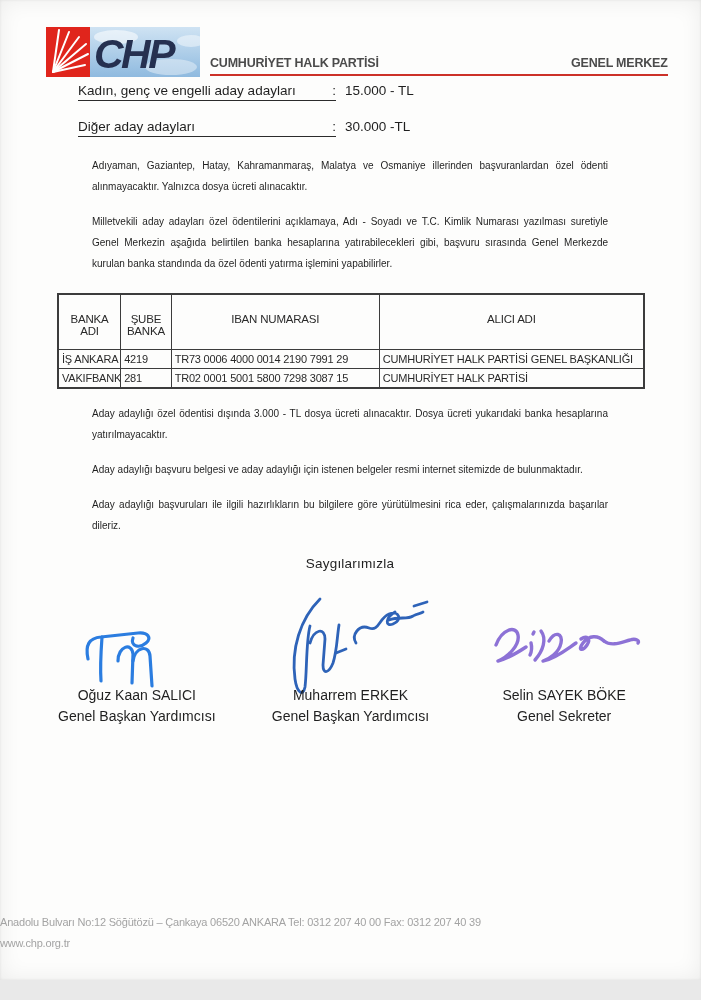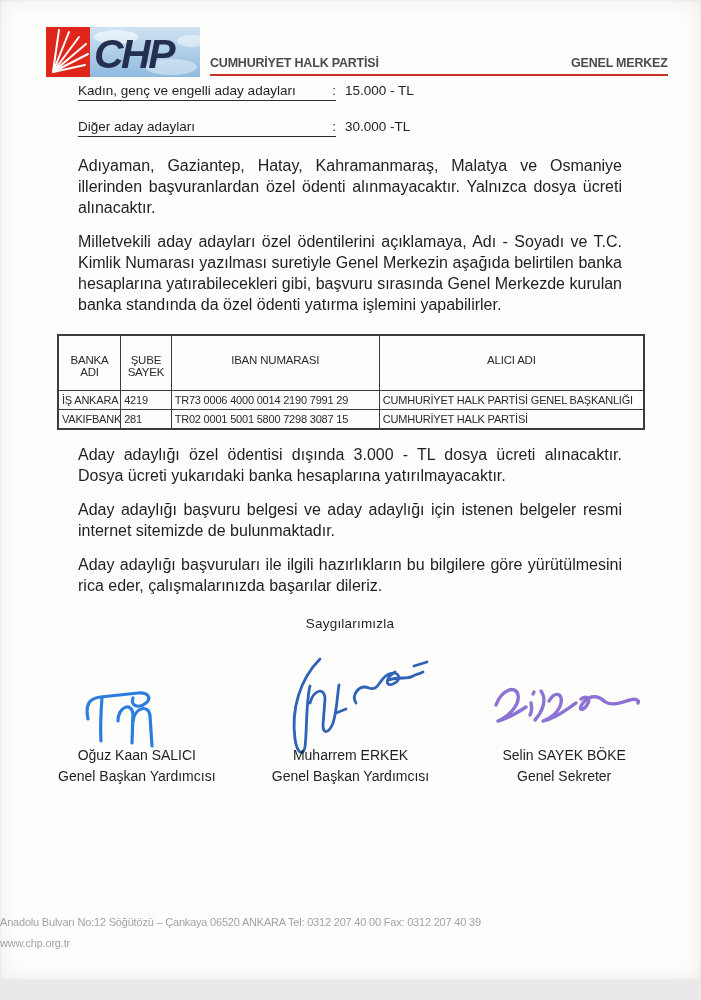--- a/index.html
+++ b/index.html
@@ -24,21 +24,21 @@
   
   .fees{margin:6px 79px 0 78px;}
   .fee-line{display:flex;align-items:baseline;height:20px;margin-bottom:16px;font-size:13.5px;}
   .fee-ul{
     display:inline-flex;justify-content:space-between;width:258px;
     border-bottom:1.4px solid #2b2b2b;padding-bottom:2px;
   }
   .fee-amount{margin-left:9px;}
   
   .content{margin:0 79px 0 78px;}
-  .para{font-size:16px;line-height:21px;text-align:justify;margin:0;}
+  .para{font-size:10px;line-height:21px;text-align:justify;margin:14px;}
   .p1{margin-top:14px;} .p2{margin-top:13px;}
   .p3{margin-top:14px;} .p4{margin-top:13px;} .p5{margin-top:13px;}
   
   .bank-table{
     margin:19px 0 0 57px;border-collapse:collapse;table-layout:fixed;width:588px;
     font-size:11px;color:#2a2a2a;
   }
   .bank-table th,.bank-table td{border:1px solid #3c3c3c;padding:1px 3px;letter-spacing:-0.2px;}
   .bank-table{border:2px solid #3c3c3c;}
   .bank-table th{font-weight:normal;text-align:center;vertical-align:top;font-size:11.5px;height:35px;padding-top:18px;}
@@ -117,21 +117,21 @@
   <table class="bank-table">
     <colgroup>
         <col class="c1">
         <col class="c2">
         <col class="c3">
         <col class="c4">
       </colgroup>
     <thead>
       <tr>
         <th>BANKA ADI</th>
-        <th>ŞUBE SAYEK</th>
+        <th>ŞUBE BANKA</th>
         <th>IBAN NUMARASI</th>
         <th>ALICI ADI</th>
       </tr>
     </thead>
     <tbody>
       <tr>
         <td>İŞ ANKARA</td>
         <td>4219</td>
         <td>TR73 0006 4000 0014 2190 7991 29</td>
         <td>CUMHURİYET HALK PARTİSİ GENEL BAŞKANLIĞI</td>

